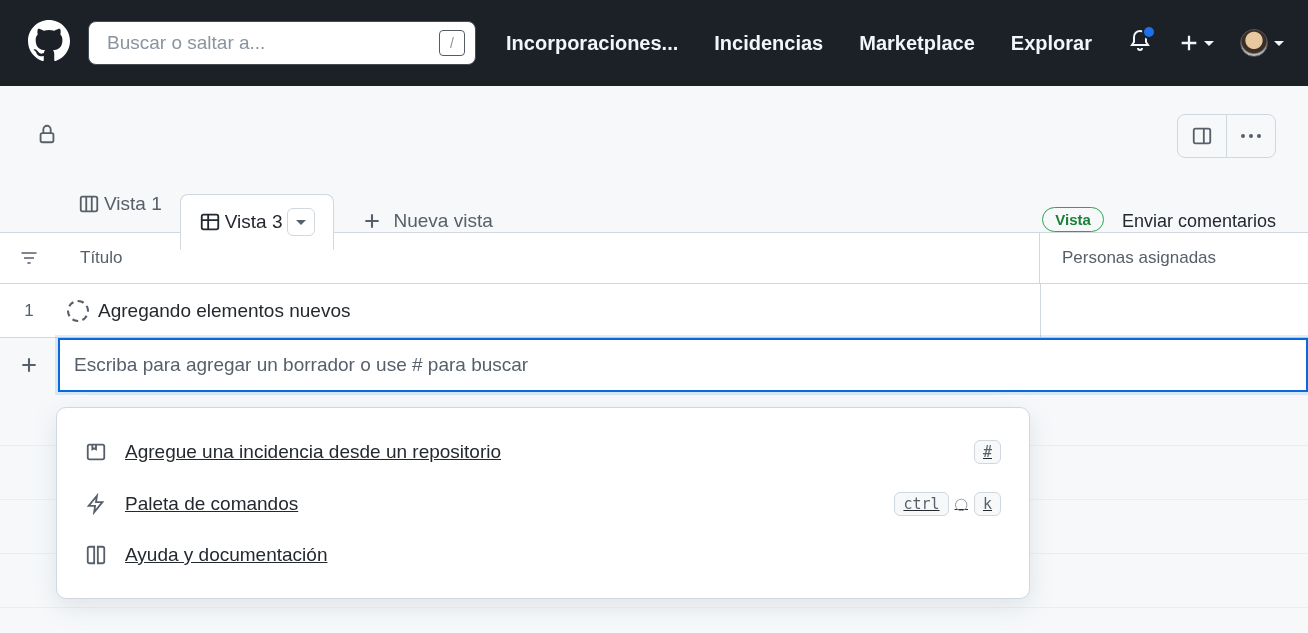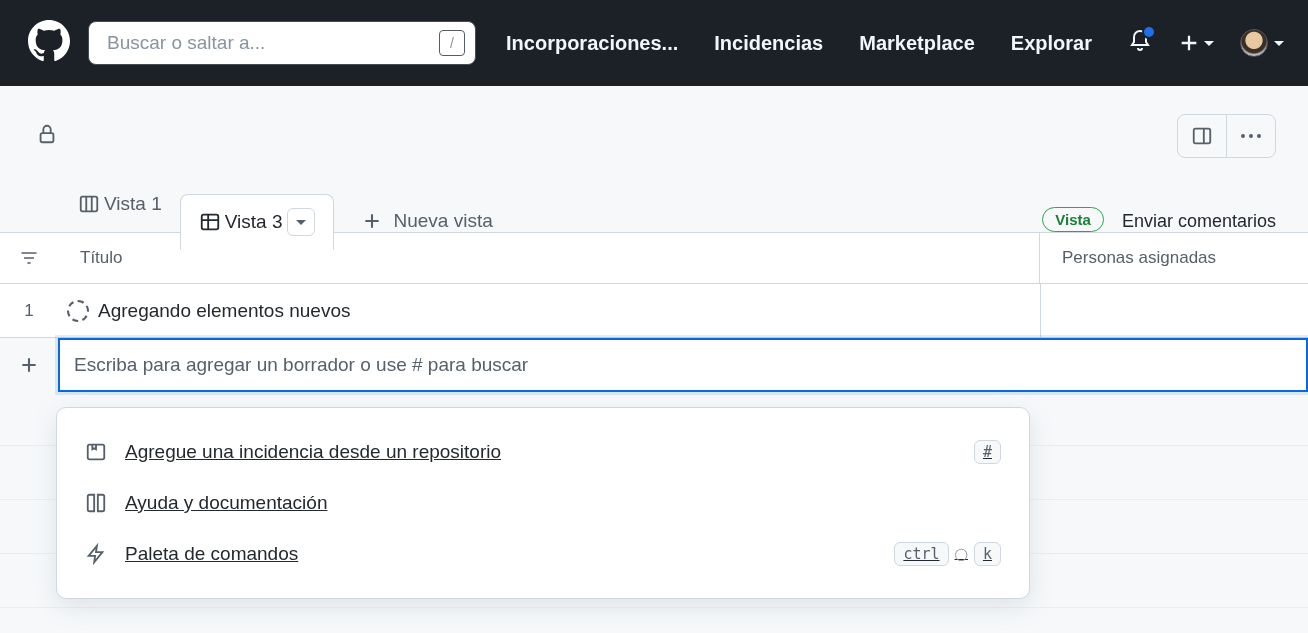--- a/index.html
+++ b/index.html
@@ -221,28 +221,28 @@
         <rect x="3" y="4" width="18" height="16" rx="2"></rect>
         <path d="M8 4v5l2-1 2 1V4"></path>
       </svg>
     <span>Agregue una incidencia desde un repositorio</span>
     <span class="keys">
         <kbd>#</kbd>
       </span>
   </div>
   <div class="pop-item">
     <svg width="22" height="22" viewBox="0 0 24 24" stroke-width="2">
-        <path d="M3 5a2 2 0 0 1 2-2h5v18H5a2 2 0 0 1-2-2V5zM21 5a2 2 0 0 0-2-2h-5v18h5a2 2 0 0 0 2-2V5z"></path>
-      </svg>
-    <span>Ayuda y documentación</span>
-  </div>
-  <div class="pop-item">
-    <svg width="22" height="22" viewBox="0 0 24 24" stroke-width="2">
         <path d="M13 3L4 14h7l-1 7 9-11h-7l1-7z"></path>
       </svg>
     <span>Paleta de comandos</span>
     <span class="keys">
       <kbd>ctrl</kbd>
       <span class="keysep">◯</span>
       <kbd>k</kbd>
     </span>
   </div>
+  <div class="pop-item">
+    <svg width="22" height="22" viewBox="0 0 24 24" stroke-width="2">
+        <path d="M3 5a2 2 0 0 1 2-2h5v18H5a2 2 0 0 1-2-2V5zM21 5a2 2 0 0 0-2-2h-5v18h5a2 2 0 0 0 2-2V5z"></path>
+      </svg>
+    <span>Ayuda y documentación</span>
+  </div>
 </div>
 
 </body></html>

